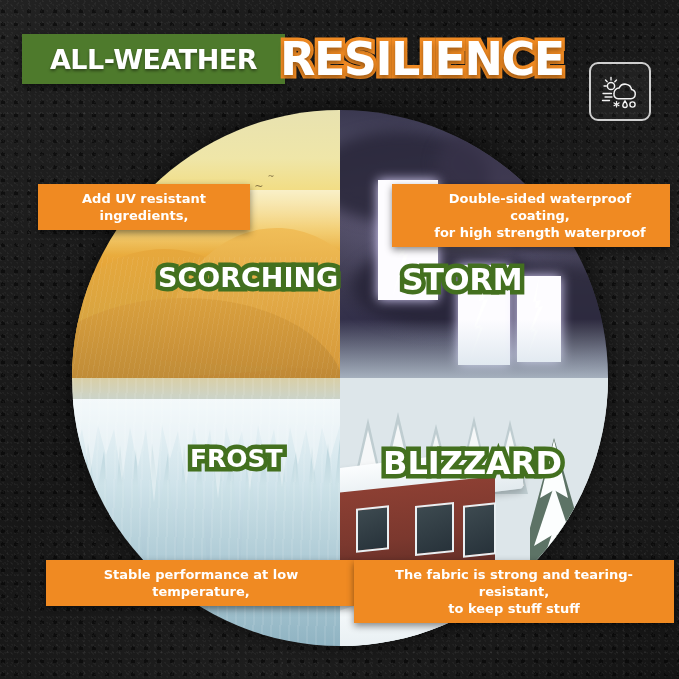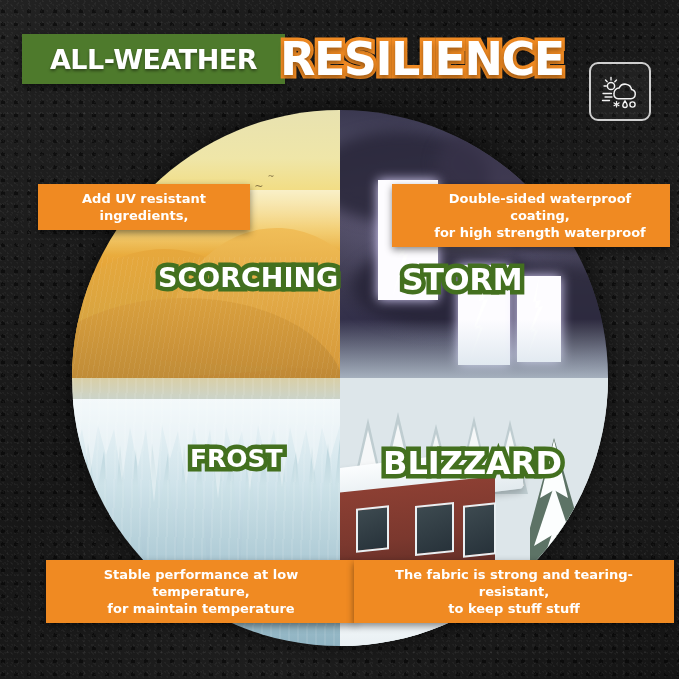--- a/index.html
+++ b/index.html
@@ -363,20 +363,19 @@
 
   <div class="callout c-tl">
     <span>Add UV resistant ingredients,</span>
   </div>
   <div class="callout c-tr">
     <span>Double-sided waterproof coating,</span>
     <span>for high strength waterproof</span>
   </div>
   <div class="callout c-bl">
     <span>Stable performance at low temperature,</span>
-    <span>for maintain temperature</span>
   </div>
   <div class="callout c-br">
     <span>The fabric is strong and tearing-resistant,</span>
     <span>to keep stuff stuff</span>
   </div>
 
 </div>
 
 </body></html>

